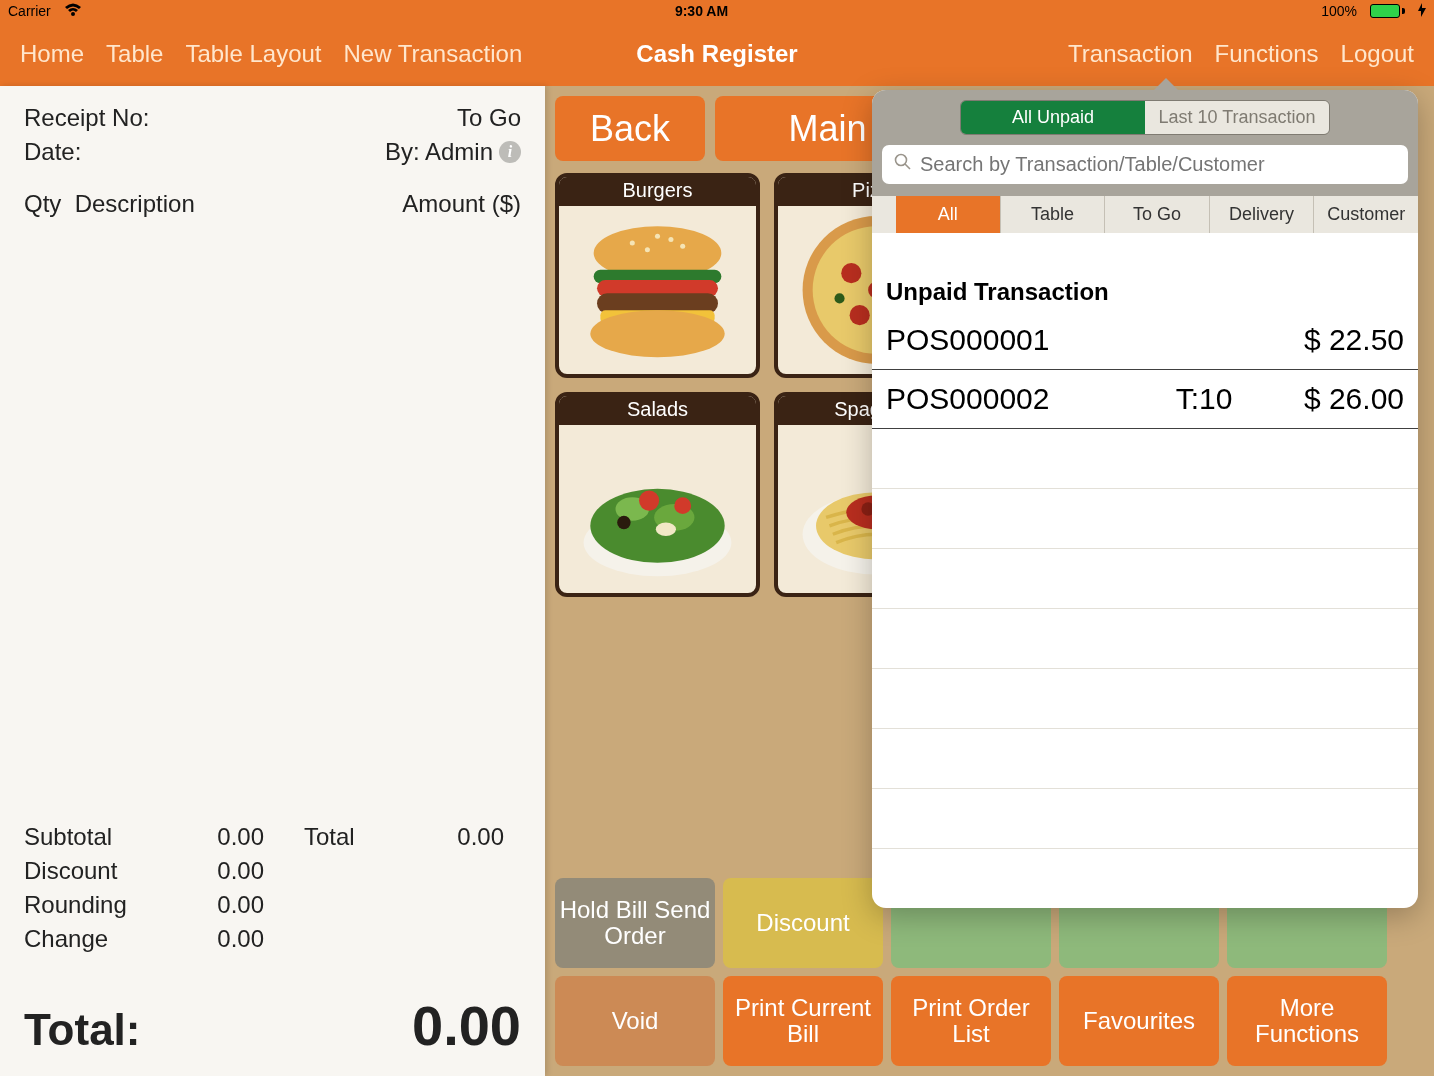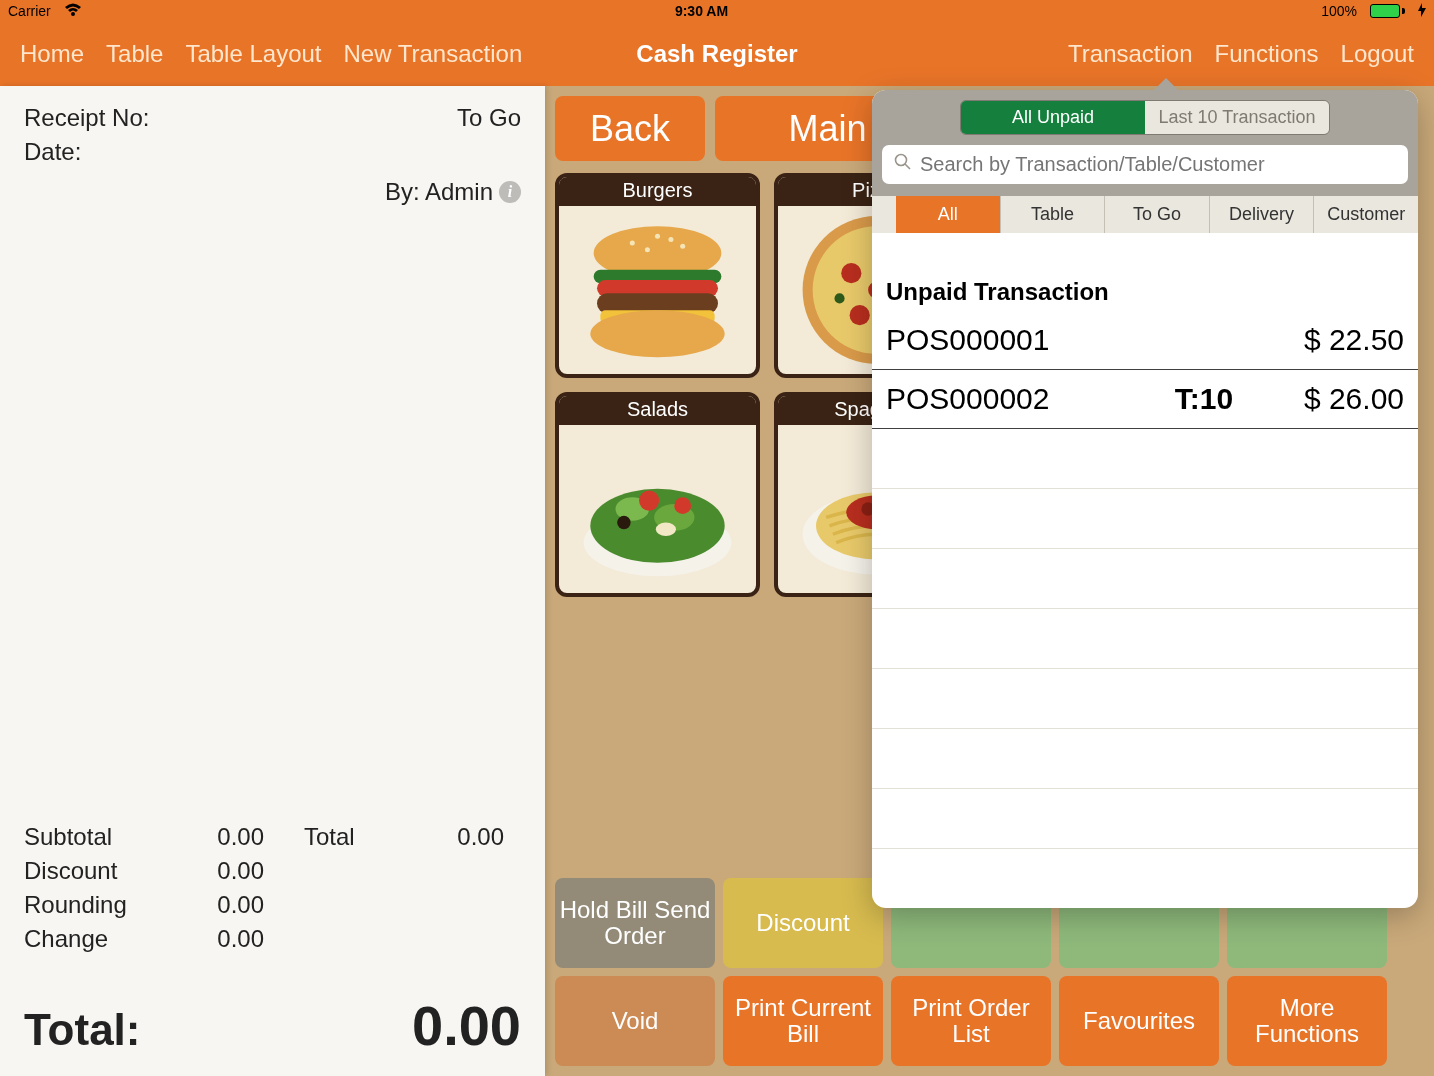--- a/index.html
+++ b/index.html
@@ -21,21 +21,21 @@
   .nav-center { position: absolute; left: 50%; transform: translateX(-50%); font-weight: 600; font-size: 24px; color: #fff; }
   .nav-right { margin-left: auto; display: flex; gap: 22px; }
   .nav-right span { cursor: pointer; font-weight: 400; color: #ffe6cc; }
 
   
   .main { display: flex; height: calc(1076px - 86px); }
 
   
   .receipt { width: 545px; background: #f8f6f2; margin: 0; padding: 18px 24px; display: flex; flex-direction: column; font-size: 24px; color: #222; box-shadow: 2px 0 6px rgba(0,0,0,0.15); position: relative; z-index: 5; }
   .receipt-head-row { display: flex; justify-content: space-between; margin-bottom: 6px; }
-  .receipt-by { display: flex; align-items: center; gap: 6px; margin-top: 40px; }
+  .receipt-by { display: flex; align-items: center; gap: 6px; }
   .info-icon { width: 22px; height: 22px; border-radius: 50%; background: #bdbcb8; color: #fff; display: inline-flex; align-items: center; justify-content: center; font-weight: 700; font-size: 16px; font-family: Georgia, serif; font-style: italic; }
   .receipt-cols { display: flex; justify-content: space-between; margin-top: 18px; }
   .receipt-body { flex: 1; }
   .receipt-totals { display: grid; grid-template-columns: 160px 80px 40px 120px 80px; row-gap: 6px; margin-top: 12px; }
   .rt-lbl { }
   .rt-val { text-align: right; }
   .receipt-grand { display: flex; justify-content: space-between; align-items: baseline; margin-top: 40px; }
   .receipt-grand .g-lbl { font-size: 44px; font-weight: 600; }
   .receipt-grand .g-val { font-size: 56px; font-weight: 600; }
 
@@ -69,21 +69,21 @@
   .seg-active { background: #15803d; color: #fff; }
   .seg-inactive { background: #eae7df; color: #7f7b72; }
   .search-row { background: #fff; border-radius: 7px; padding: 8px 12px; display: flex; align-items: center; gap: 8px; color: #9a958c; font-size: 20px; }
   .search-row input { border: none; outline: none; flex: 1; font-size: 20px; color: #333; background: transparent; }
   .filter-row { display: flex; background: #eae7df; padding-left: 24px; }
   .filter-tab { flex: 1; padding: 8px 2px; text-align: center; font-size: 18px; border-right: 1px solid #c5c0b5; cursor: pointer; color: #333; }
   .filter-tab:last-child { border-right: none; }
   .filter-active { background: #e87428; color: #fff; }
   .popover-section-title { font-size: 24px; font-weight: 700; padding: 5px 14px; margin-top: 40px; }
   .trans-row { display: grid; grid-template-columns: 1fr 120px 140px; padding: 12px 14px; font-size: 30px; border-bottom: 1px solid #404040; align-items: center; cursor: pointer; }
-  .trans-row .mid { text-align: center; font-weight: bold; }
+  .trans-row .mid { text-align: center; }
   .trans-row .amt { text-align: right; }
   .empty-row { height: 60px; border-bottom: 1px solid #e3e0d8; }
 
   
   .food-svg { width: 100%; height: 100%; }
 </style>
 </head>
 <body>
 
 <div class="status-bar">
@@ -131,20 +131,24 @@
     <div class="receipt-head-row">
       <span>Receipt No:</span>
       <span>To Go</span>
     </div>
     <div class="receipt-head-row">
       <span>Date:</span>
       <span class="receipt-by">
         <span>By: Admin</span>
         <span class="info-icon">i</span>
       </span>
+    </div>
+    <div class="receipt-cols">
+      <span><span>Qty</span>&nbsp;&nbsp;<span>Description</span></span>
+      <span>Amount ($)</span>
     </div>
     <div class="receipt-body"></div>
 
     <div class="receipt-totals">
       <span class="rt-lbl">Subtotal</span>
       <span class="rt-val">0.00</span>
       <span></span>
       <span class="rt-lbl">Total</span>
       <span class="rt-val">0.00</span>
 

